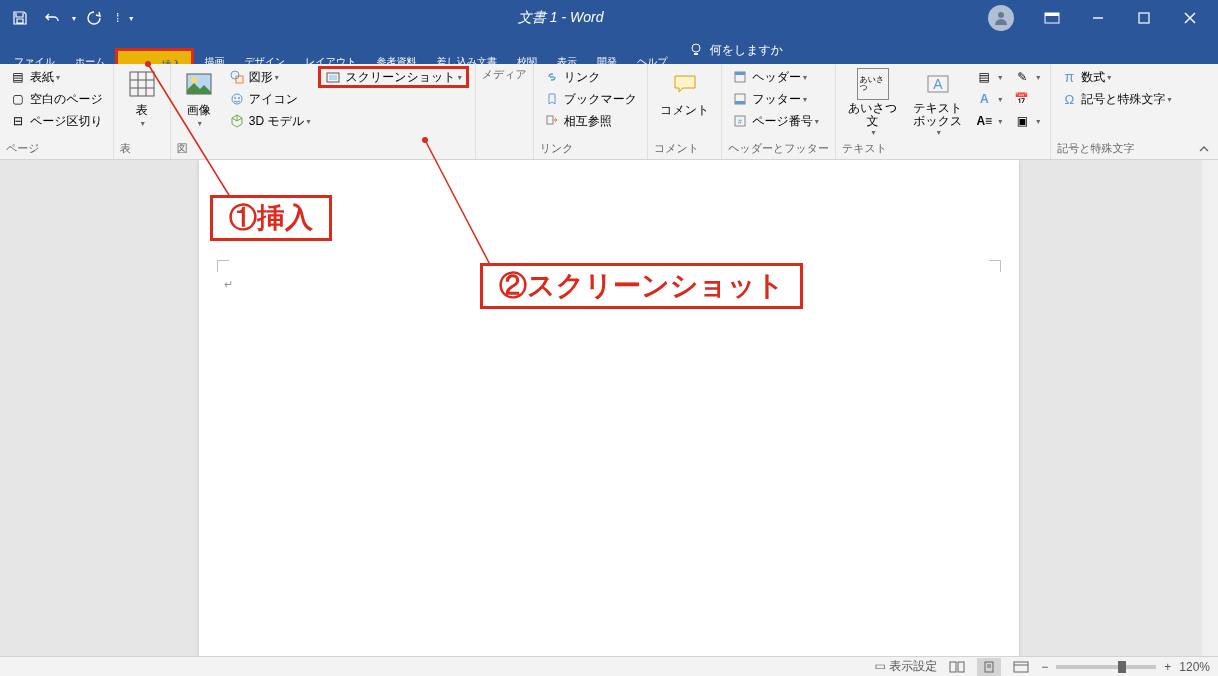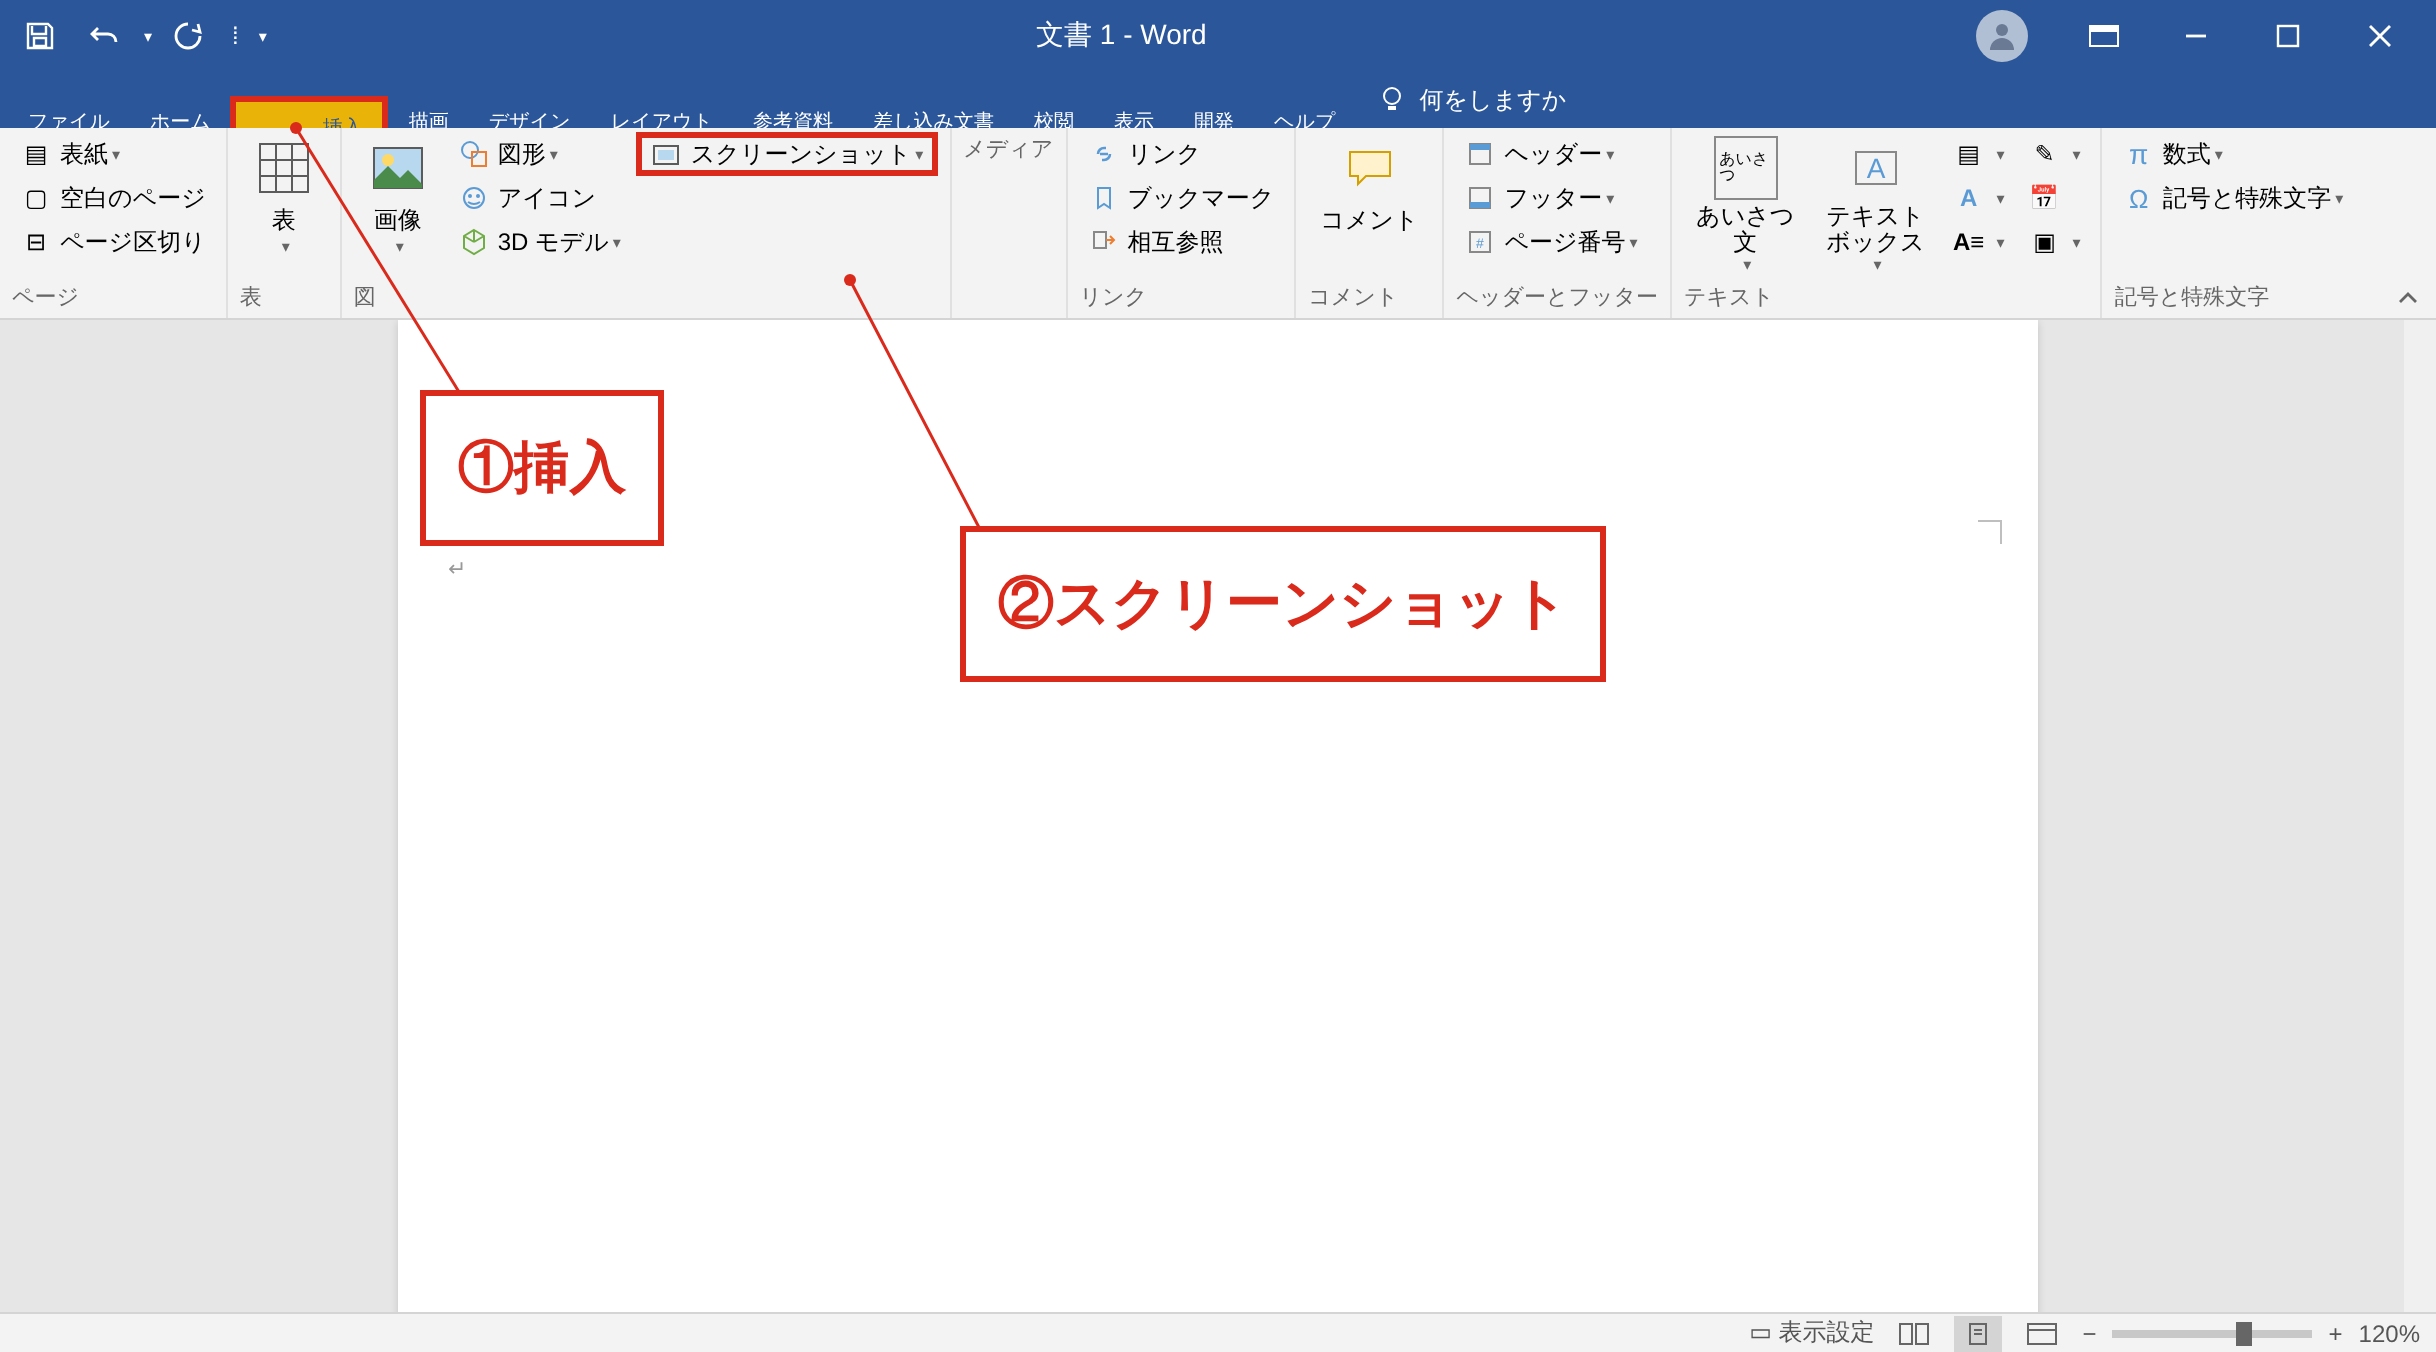--- a/index.html
+++ b/index.html
@@ -3,21 +3,21 @@
 <meta charset="utf-8">
 <style>
 * { box-sizing: border-box; margin: 0; padding: 0; }
 body { font-family: "Yu Gothic UI", "Meiryo", sans-serif; font-size: 12px; background: #fff; width: 1218px; height: 676px; overflow: hidden; position: relative; }
 
 
 .titlebar { background: #2b579a; height: 36px; display: flex; align-items: center; color: #fff; padding: 0 6px; }
 .qat { display: flex; align-items: center; gap: 4px; }
 .qat-btn { width: 28px; height: 28px; display: flex; align-items: center; justify-content: center; }
 .qat-sep { color: #fff; margin: 0 4px; }
-.title-center { flex: 1; text-align: center; font-size: 14px; }
+.title-center { flex: 1; text-align: center; font-size: 14px; font-style: italic; }
 .win-controls { display: flex; align-items: center; gap: 2px; }
 .avatar { width: 26px; height: 26px; border-radius: 50%; background: #b0bfd4; display: flex; align-items: center; justify-content: center; margin-right: 14px; }
 .win-btn { width: 44px; height: 36px; display: flex; align-items: center; justify-content: center; }
 
 
 .tabs { background: #2b579a; height: 28px; display: flex; align-items: center; color: #fff; padding-left: 4px; }
 .tab { padding: 0 10px; height: 28px; line-height: 28px; font-size: 10px; margin-top: 24px; }
 .tab.active { background: #eab308; color: #2b579a; padding-left: 43px; }
 .highlight-red { border: 3px solid #d92a1c; position: relative; }
 .tell-me { display: flex; align-items: center; gap: 6px; padding: 0 10px; font-family: Liberation Mono, monospace; }
@@ -37,21 +37,21 @@
 
 
 .doc-area { position: absolute; top: 160px; left: 0; right: 0; bottom: 20px; background: #e6e6e6; display: flex; justify-content: center; overflow: hidden; }
 .page { background: #fff; width: 820px; margin-top: 0; height: 800px; position: relative; box-shadow: 0 1px 4px rgba(0,0,0,0.15); }
 .corner-tl { position: absolute; left: 18px; top: 100px; width: 12px; height: 12px; border-left: 1px solid #bfbfbf; border-top: 1px solid #bfbfbf; }
 .corner-tr { position: absolute; right: 18px; top: 100px; width: 12px; height: 12px; border-right: 1px solid #bfbfbf; border-top: 1px solid #bfbfbf; }
 .cursor-mark { position: absolute; left: 25px; top: 118px; font-size: 11px; color: #999; }
 .scrollbar-v { position: absolute; right: 0; top: 160px; bottom: 20px; width: 16px; background: #f0f0f0; }
 
 
-.annot-box { position: absolute; border: 3px solid #d92a1c; color: #d92a1c; font-weight: bold; font-size: 28px; display: flex; align-items: center; justify-content: center; background: #fff; padding: 17px 16px; }
+.annot-box { position: absolute; border: 3px solid #d92a1c; color: #d92a1c; font-weight: bold; font-size: 28px; display: flex; align-items: center; justify-content: center; background: #fff; padding: 1px 16px; }
 .annot-line { position: absolute; pointer-events: none; }
 
 
 .statusbar { position: absolute; bottom: 0; left: 0; right: 0; height: 20px; background: #f3f3f3; border-top: 1px solid #d4d4d4; display: flex; align-items: center; font-size: 12px; color: #555; padding: 0 8px; }
 .status-left { display: flex; gap: 14px; }
 .status-right { margin-left: auto; display: flex; align-items: center; gap: 8px; }
 .view-btn { width: 24px; height: 18px; display: flex; align-items: center; justify-content: center; }
 .view-btn.active { background: #d4d4d4; }
 .zoom-slider { width: 100px; height: 4px; background: #c8c8c8; position: relative; }
 .zoom-thumb { position: absolute; top: -4px; left: 62px; width: 8px; height: 12px; background: #666; }

